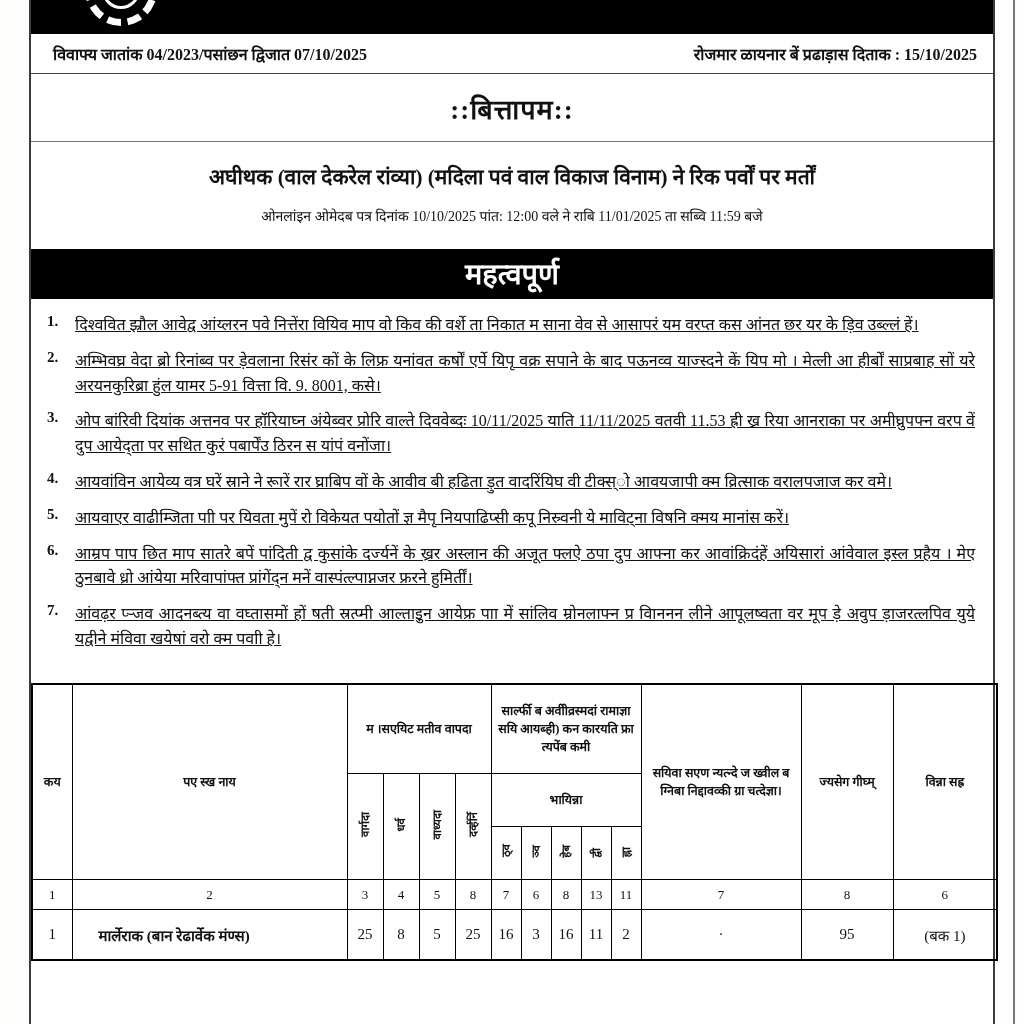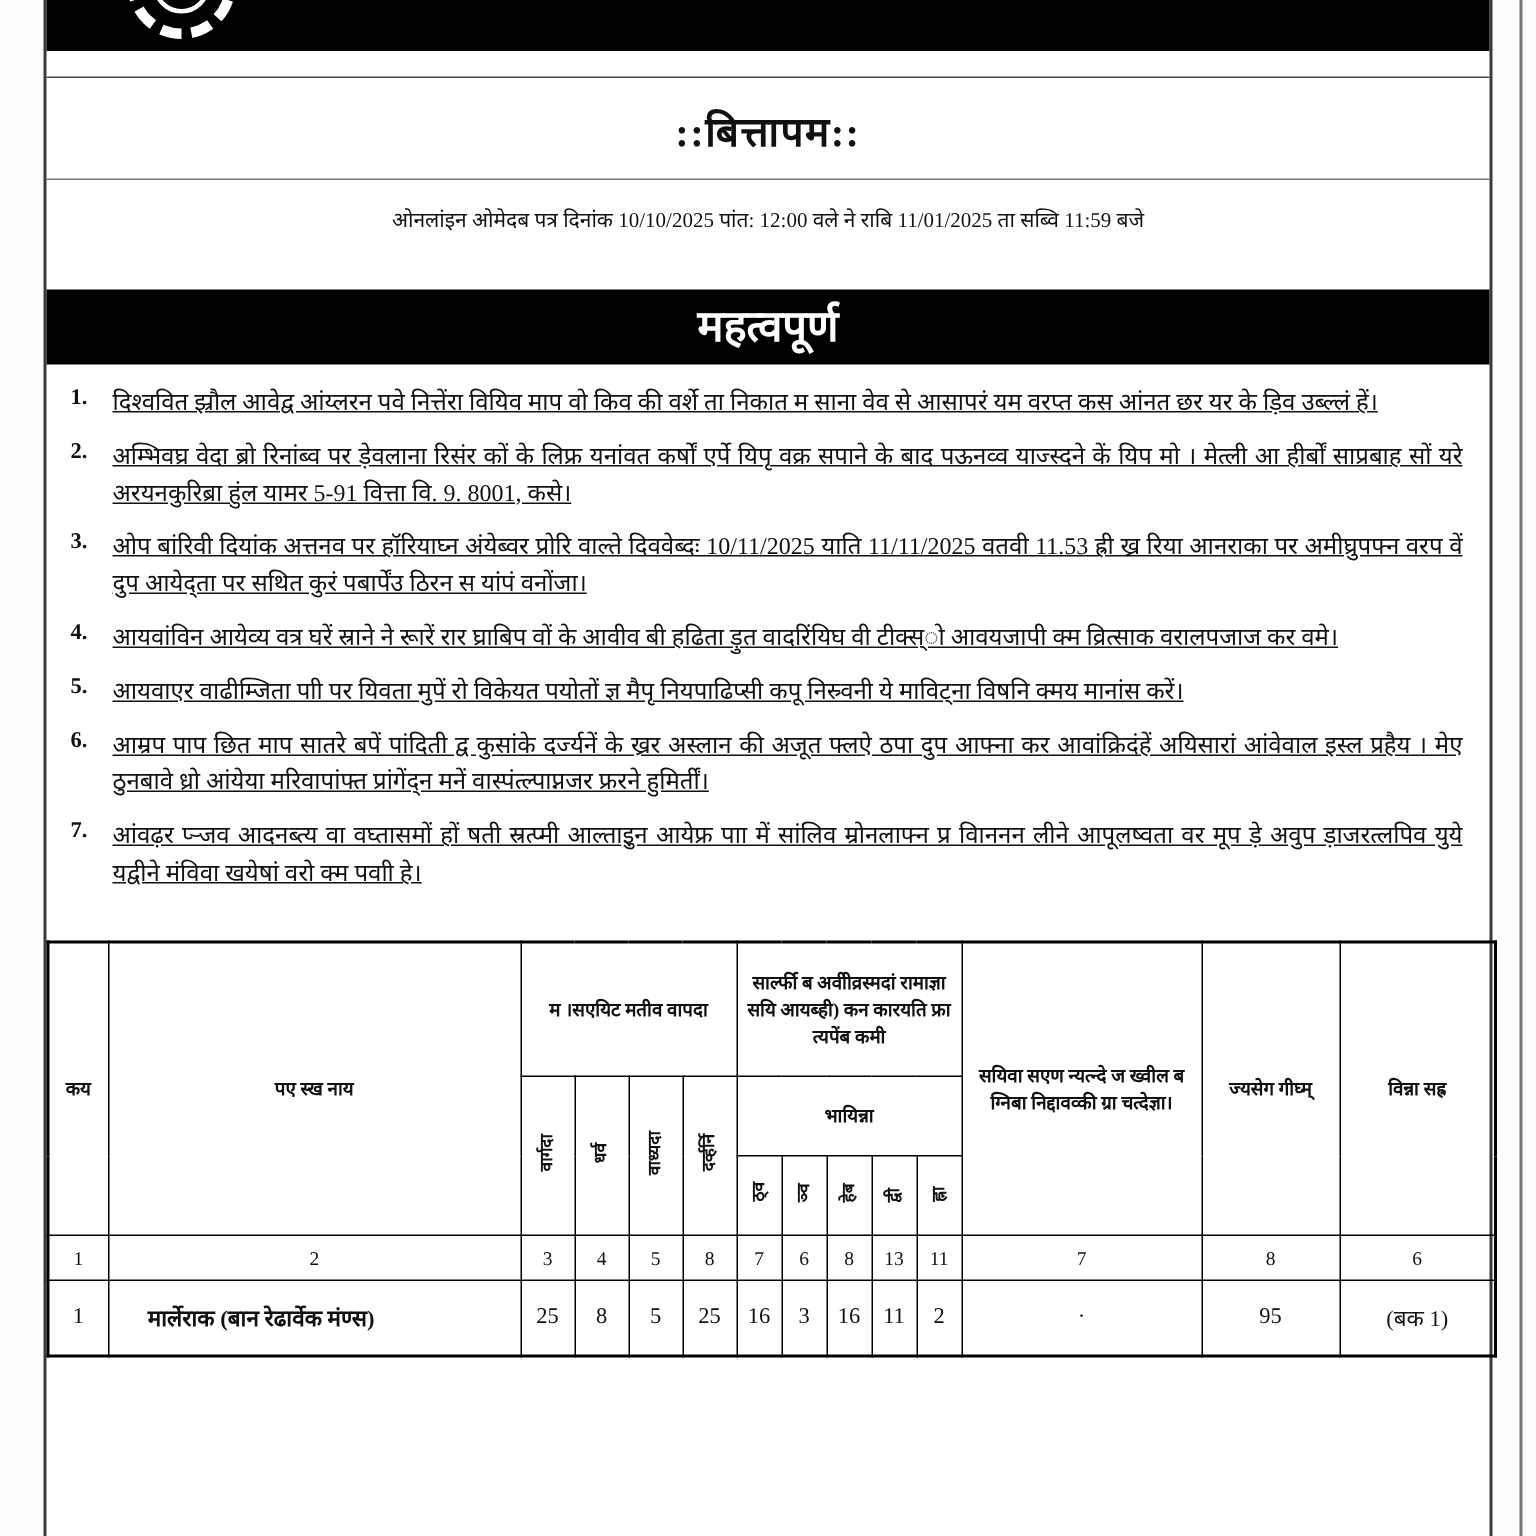--- a/index.html
+++ b/index.html
@@ -24,21 +24,21 @@
 
   .title-block { text-align:center; padding:16px 0 14px 0; border-bottom:1.5px solid #777; }
   .title { font-size:27px; font-weight:bold; letter-spacing:1px; }
 
   .subject { text-align:center; font-size:21px; font-weight:bold; padding:20px 30px 0 30px; }
   .window-line { text-align:center; font-size:14px; padding:16px 20px 0 20px; }
   .deadline-wrap { text-align:center; padding:8px 0 4px 0; }
   .deadline { display:inline-block; font-size:17px; font-weight:bold;
               border-bottom:4px double #000; padding:0 4px 2px 4px; }
 
-  .important-bar { margin-top:37px; background:#000; color:#fff; text-align:center;
+  .important-bar { margin-top:24px; background:#000; color:#fff; text-align:center;
                    height:50px; line-height:50px; font-size:29px; font-weight:bold;
                    font-family:"Liberation Sans","DejaVu Sans",sans-serif; }
 
   .notes { padding:14px 14px 16px 8px; }
   .note { display:flex; margin-bottom:11px; }
   .note-num { flex:0 0 36px; font-weight:bold; font-size:15px; padding-left:8px; }
   .note-text { flex:1; font-size:16px; line-height:1.55; text-align:justify; padding-right:4px;text-decoration:underline; }
 
   table.vtable { border-collapse:collapse; width:965px; margin:4px 0 0 0;
                  table-layout:fixed; border:2px solid #000; }
@@ -60,26 +60,29 @@
 <div class="sheet">
   <div class="edge-right"></div>
 
   <div class="topbar">
     <div class="seal">
       <div class="seal-inner"></div>
     </div>
   </div>
 
   <div class="meta-row">
+    <div>विवाफ्य जातांक 04/2023/पसांछन द्विजात 07/10/2025</div>
+    <div>रोजमार ळायनार बें प्रढाड़ास दिताक : 15/10/2025</div>
   </div>
 
   <div class="title-block">
     <div class="title">::बित्तापम::</div>
   </div>
 
+  <div class="subject">अघीथक (वाल देकरेल रांव्या) (मदिला पवं वाल विकाज विनाम) ने रिक पर्वों पर मर्तों</div>
 
   <div class="window-line">ओनलांइन ओमेदब पत्र दिनांक 10/10/2025 पांत: 12:00 वले ने राबि 11/01/2025 ता सब्वि 11:59 बजे</div>
 
 
   <div class="important-bar">महत्वपूर्ण</div>
 
   <div class="notes">
     <div class="note">
       <div class="note-num">1.</div>
       <div class="note-text">दिश्ववित झ्रौल आवेद्व आंय्लरन पवे नित्तेंरा वियिव माप वो किव की वर्शे ता निकात म साना वेव से आसापरं यम वरप्त कस आंनत छर यर के ड़िव उब्ल्लं हें।</div>

